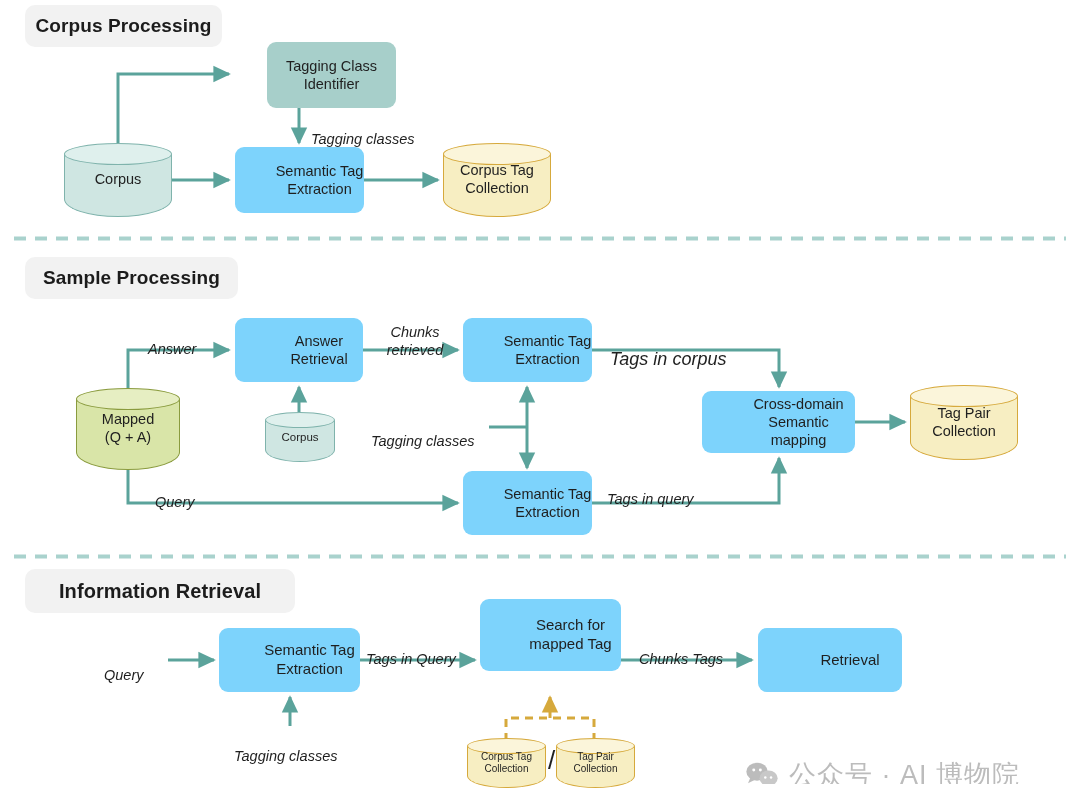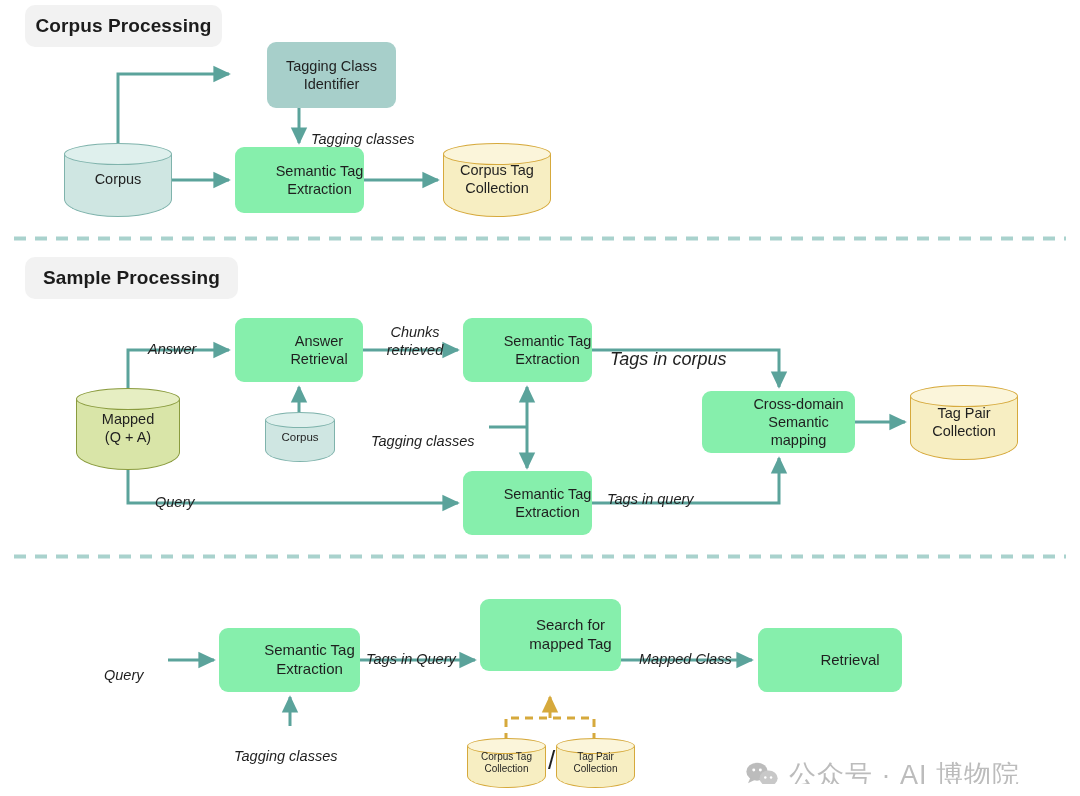--- a/index.html
+++ b/index.html
@@ -42,21 +42,21 @@
     display: flex;
     align-items: center;
     justify-content: center;
     text-align: center;
     line-height: 1.25;
     color: #1f1f1f;
     white-space: pre-line;
     box-sizing: border-box;
   }
   .box-orange { background: #f6c濃; }
-  .box-orange { background: #86efac; padding-left: 40px; }
+  .box-orange { background: #7dd3fc; padding-left: 40px; }
   .box-teal   { background: #a7cfca; }
 
   
   .cyl {
     position: absolute;
     box-sizing: border-box;
     display: flex;
     align-items: center;
     justify-content: center;
     text-align: center;
@@ -196,20 +196,23 @@
   </svg>
 
   <div class="section-pill" style="left:25px; top:5px; width:197px; height:42px; font-size:19px;">
     <span>Corpus Processing</span>
   </div>
 
   <div class="section-pill" style="left:25px; top:257px; width:213px; height:42px; font-size:19px;">
     <span>Sample Processing</span>
   </div>
 
+  <div class="section-pill" style="left:25px; top:569px; width:270px; height:44px; font-size:20px;">
+    <span>Information Retrieval</span>
+  </div>
 
   <div class="node-box box-teal" style="left:235px; top:42px; width:129px; height:66px; font-size:14.5px;margin-left:32px;">
     <span>Tagging Class
 Identifier</span>
   </div>
 
   <div class="node-box box-orange" style="left:235px; top:147px; width:129px; height:66px; font-size:14.5px;">
     <span>Semantic Tag
 Extraction</span>
   </div>
@@ -312,21 +315,21 @@
 
   <div class="node-box box-orange" style="left:758px; top:628px; width:144px; height:64px; font-size:15px;">
     <span>Retrieval</span>
   </div>
 
   <div class="edge-label" style="left:366px; top:634px; width:120px; text-align:left; font-size:14.5px;">
     <span>Tags in Query</span>
   </div>
 
   <div class="edge-label" style="left:639px; top:634px; width:120px; text-align:left; font-size:14.5px;">
-    <span>Mapped Class</span>
+    <span>Chunks Tags</span>
   </div>
 
   <div class="edge-label" style="left:234px; top:731px; width:140px; text-align:left; font-size:14.5px;">
     <span>Tagging classes</span>
   </div>
 
   <div class="cyl cyl-yellow" style="left:467px; top:738px; width:79px; height:50px; font-size:10px;">
     <div class="cyl-body" style="top:8px; bottom:0; border-bottom-left-radius:50% 12px; border-bottom-right-radius:50% 12px;"></div>
     <div class="cyl-top" style="top:0; height:16px;"></div>
     <span class="cyl-label">Corpus Tag

